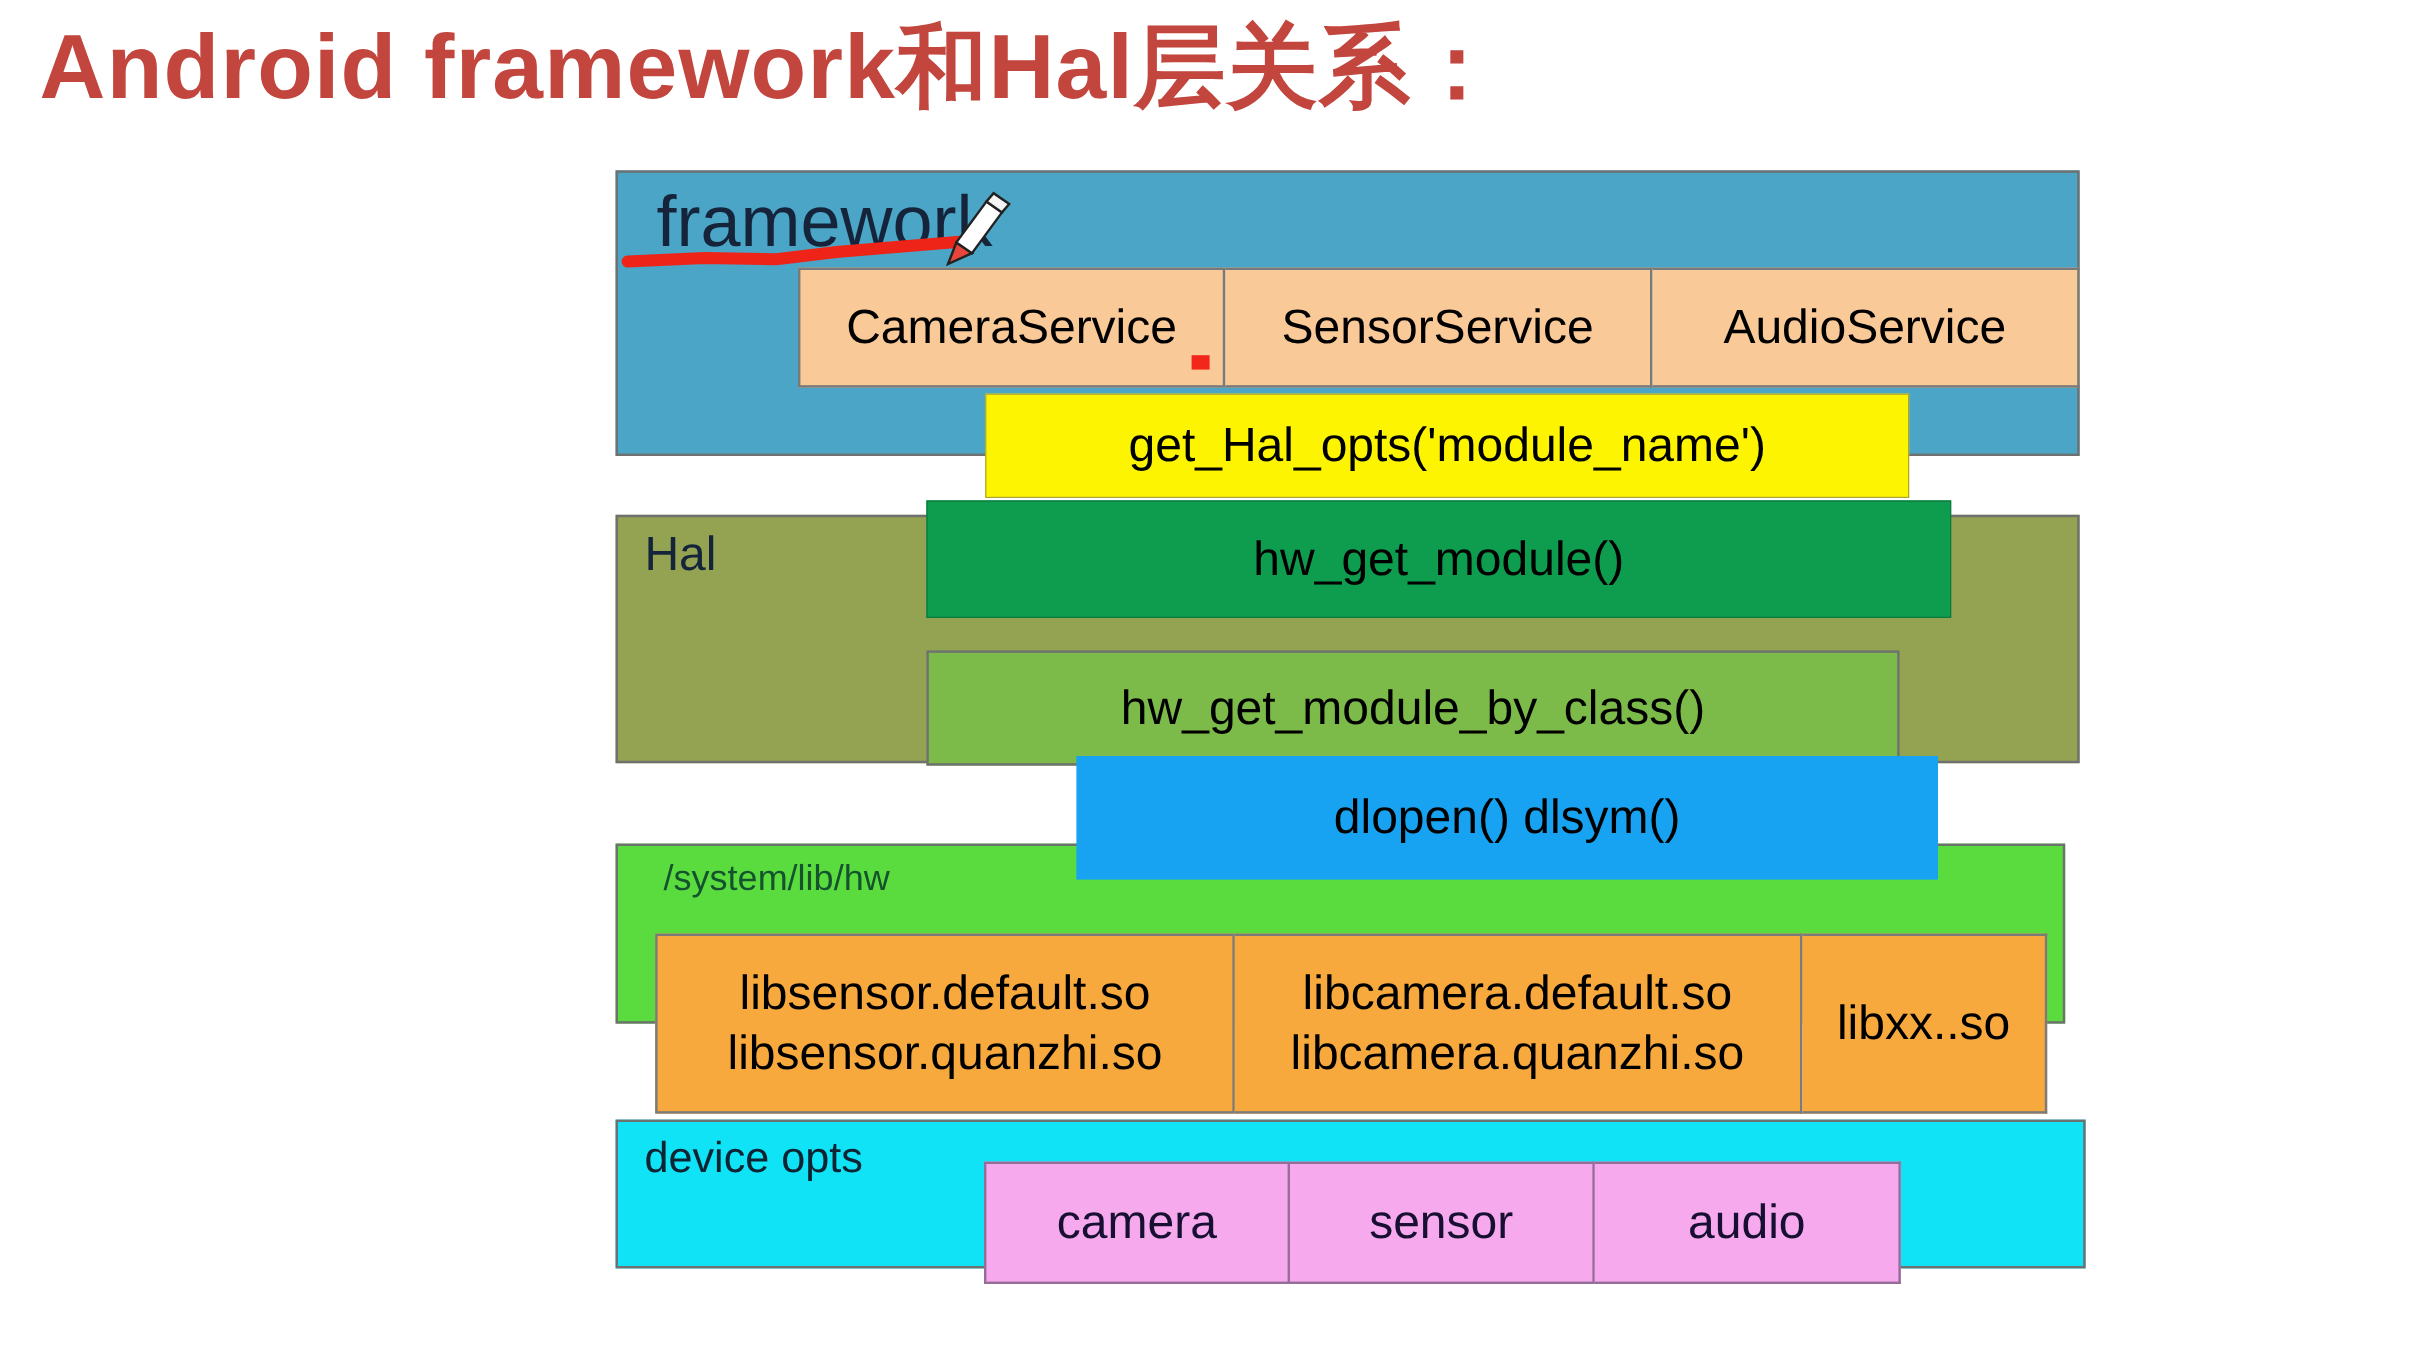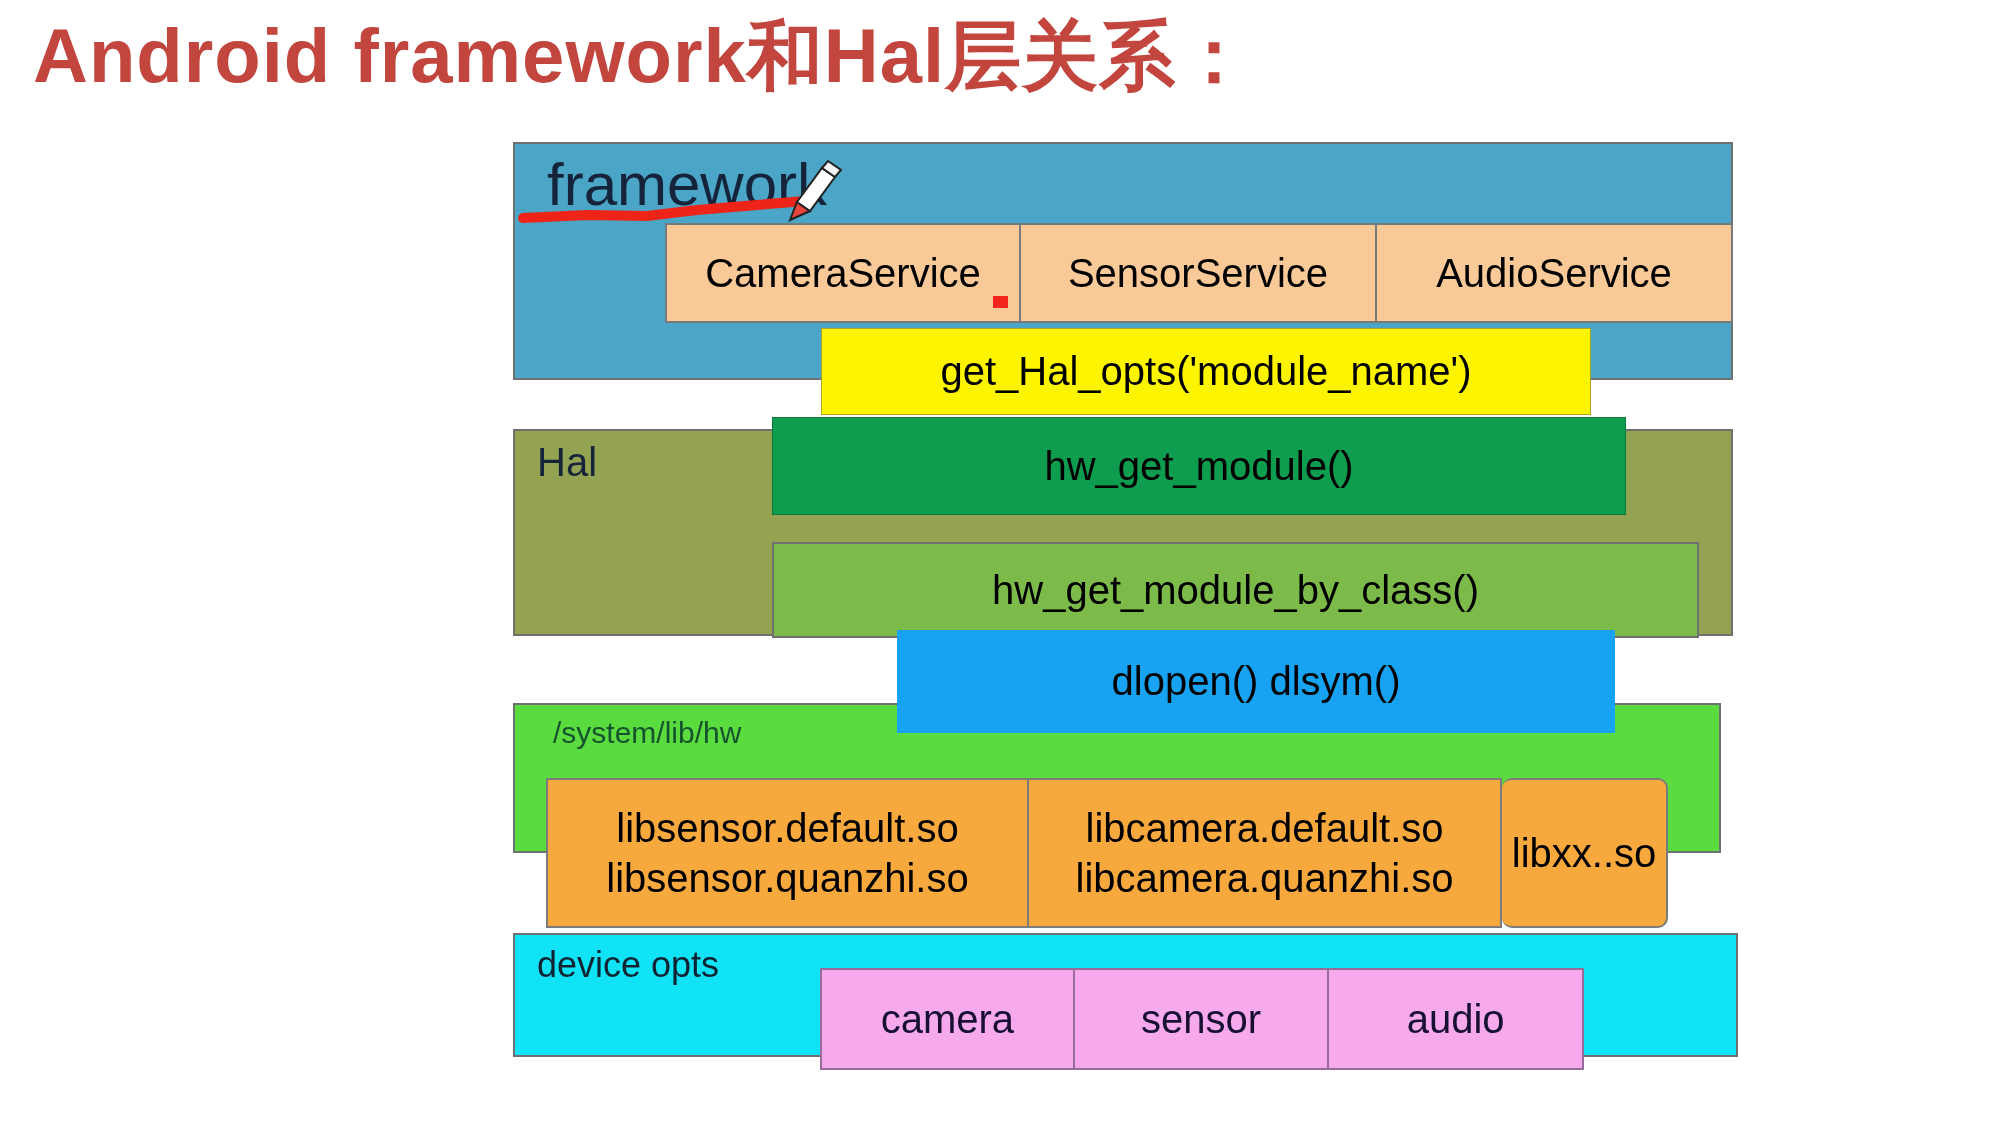--- a/index.html
+++ b/index.html
@@ -53,36 +53,36 @@
     border:2px solid #77797B;display:flex;align-items:center;justify-content:center;
     font-size:40px;box-sizing:border-box;
   }
   .service-cell + .service-cell{border-left:none;}
 
   
   #get-hal-opts-box{left:821px;top:328px;width:770px;height:87px;background:var(--call_yellow);
     border:1px solid #ABA52F;z-index:5;font-size:40px;}
   #hw-get-module-box{left:772px;top:417px;width:854px;height:98px;background:var(--module_green_dark);
     border:1px solid #0B7A3C;z-index:5;font-size:40px;}
-  #hw-get-module-by-class-box{left:772px;top:542px;width:927px;height:96px;background:var(--module_green_light);
+  #hw-get-module-by-class-box{left:772px;top:542px;width:811px;height:96px;background:var(--module_green_light);
     border:2px solid var(--border_gray);z-index:5;font-size:40px;}
   #dlopen-box{left:897px;top:630px;width:718px;height:103px;background:var(--dlopen_blue);
     z-index:6;font-size:40px;}
 
   
   #libs-row{left:546px;top:778px;width:1164px;height:150px;display:flex;z-index:5;}
   .lib-cell{
     background:var(--lib_orange);border:2px solid #7B7B7B;box-sizing:border-box;
     display:flex;flex-direction:column;align-items:center;justify-content:center;
     font-size:40px;line-height:1.26;white-space:nowrap;
   }
   .lib-cell + .lib-cell{border-left:none;}
   #lib-cell-sensor{width:483px;}
   #lib-cell-camera{width:473px;}
-  #lib-cell-other{width:166px;border-radius:10px;}
+  #lib-cell-other{width:204px;}
 
   
   #devices-row{left:820px;top:968px;width:764px;height:102px;display:flex;z-index:5;}
   .device-cell{
     width:255px;height:102px;background:var(--device_pink);
     border:2px solid #966D99;box-sizing:border-box;
     display:flex;align-items:center;justify-content:center;
     font-size:40px;color:#181032;
   }
   .device-cell + .device-cell{border-left:none;}

